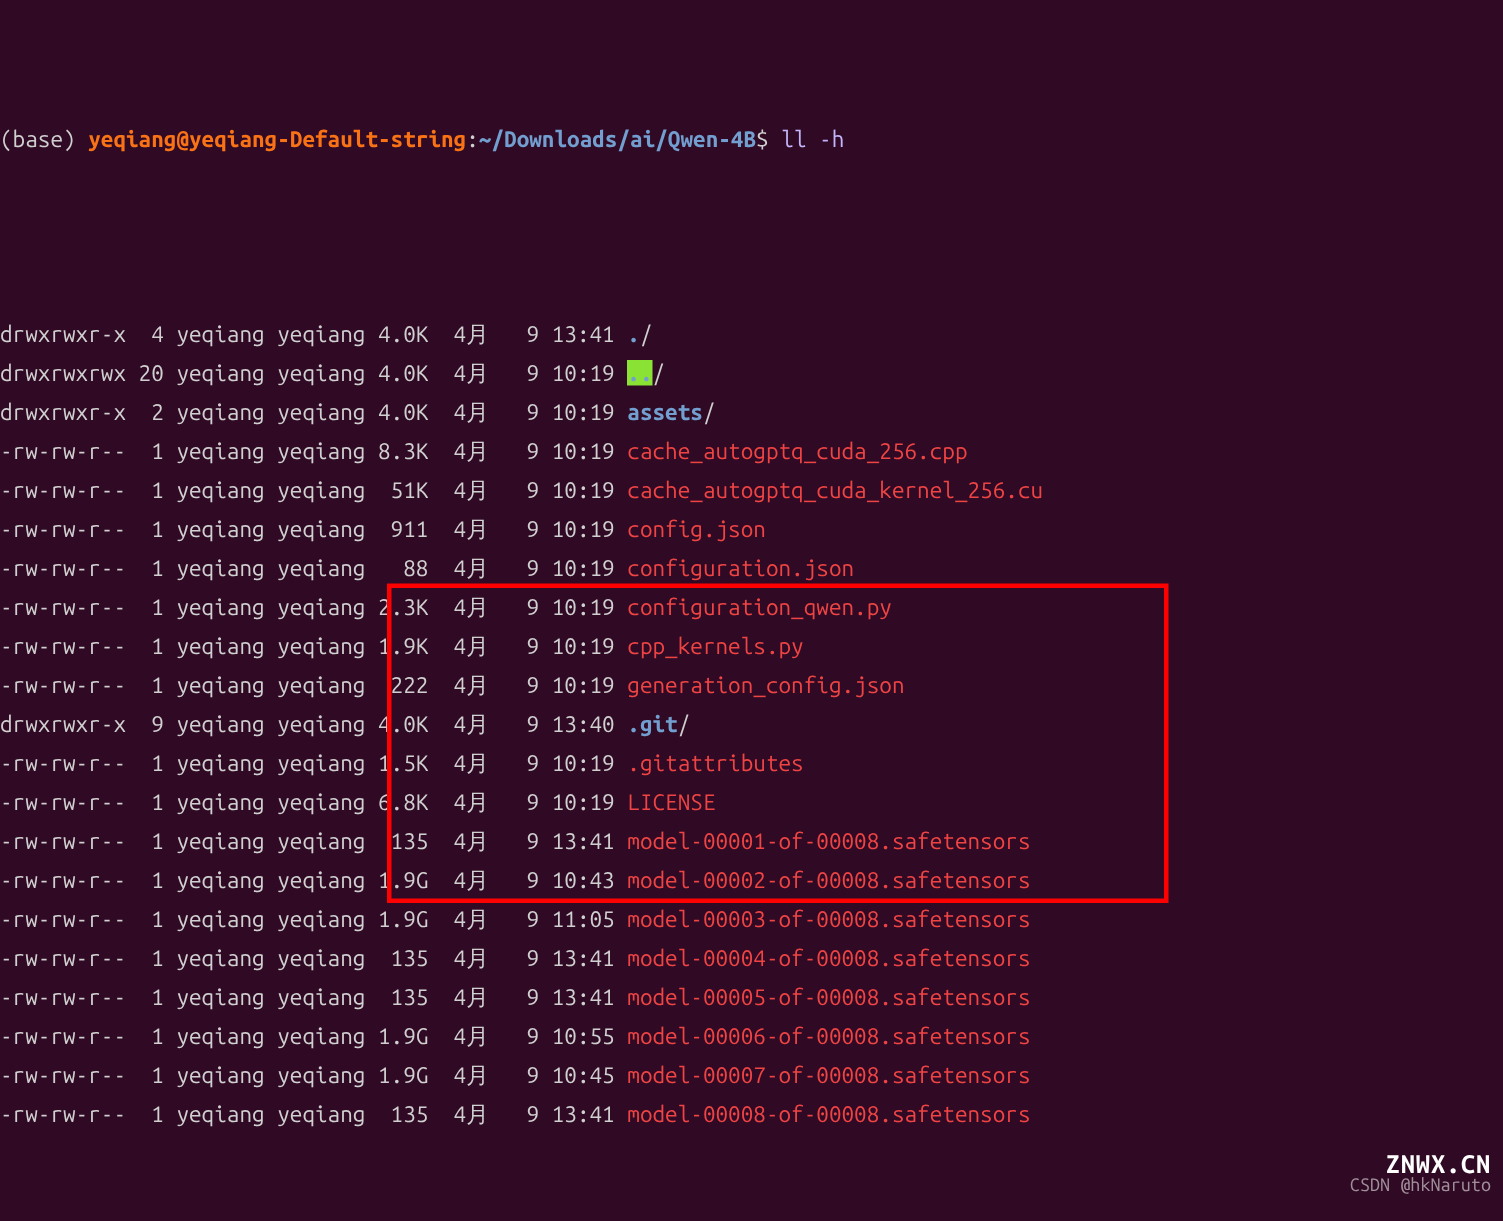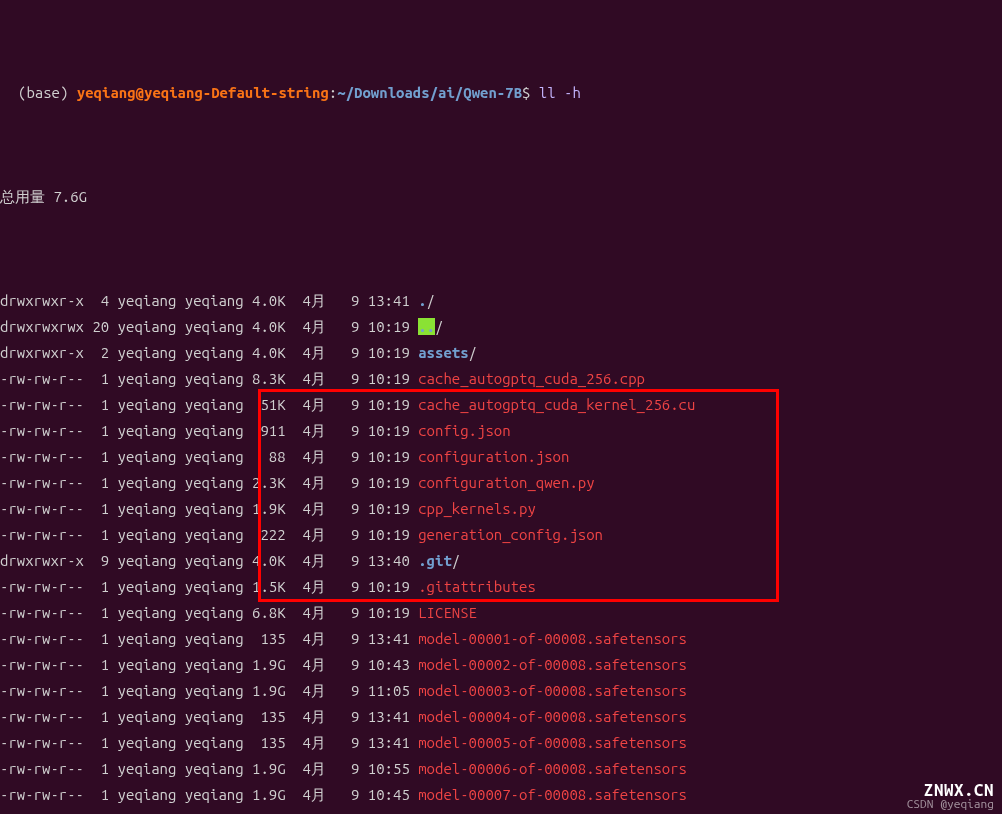--- a/index.html
+++ b/index.html
@@ -17,67 +17,66 @@
   }
   .terminal {
     padding: 2px 0 0 0;
     white-space: pre;
   }
   .row {
     white-space: pre;
     height: 26px;
     display: block;
   }
-  .prompt-env   { color: #d0d0d0; padding-left: 18px; }
+  .prompt-env   { color: #d0d0d0; }
   .prompt-user  { color: #f97316; font-weight: bold; }
   .prompt-colon { color: #d0d0d0; }
   .prompt-path  { color: #729fcf; font-weight: bold; }
   .prompt-dollar{ color: #d0d0d0; }
   .cmd-text     { color: #c4b5fd; }
 
   .dir-name     { color: #729fcf; font-weight: bold; }
   .dot-hi       { background: #8ae234; color: #729fcf; font-weight: bold; }
   .file-name    { color: #ef4444; }
 
   .highlight-box {
     position: absolute;
     border: 3px solid #ff0000;
     pointer-events: none;
     box-sizing: border-box;
   }
   .watermark {
     position: absolute;
     right: 8px;
-    bottom: 3px;
+    bottom: 16px;
     text-align: right;
     line-height: 14px;
     pointer-events: none;
   }
   .watermark .brand {
     color: #ffffff;
     font-weight: bold;
     font-size: 17px;
     letter-spacing: 0.5px;
   }
   .watermark .sub {
     color: rgba(255,255,255,0.55);
     font-size: 12px;
   }
 </style>
 </head>
 <body>
 
 <div class="terminal">
 
-  <span class="row"><span class="prompt-env">(base) </span><span class="prompt-user">yeqiang@yeqiang-Default-string</span><span class="prompt-colon">:</span><span class="prompt-path">~/Downloads/ai/Qwen-7B</span><span class="prompt-dollar">$ </span><span class="cmd-text">ll -h</span></span>
+  <span class="row"><span class="prompt-env">(base) </span><span class="prompt-user">yeqiang@yeqiang-Default-string</span><span class="prompt-colon">:</span><span class="prompt-path">~/Downloads/ai/Qwen-4B</span><span class="prompt-dollar">$ </span><span class="cmd-text">ll -h</span></span>
 
-  <span class="row">总用量 7.6G</span>
 
   <div id="listing"><span class="row"><span>drwxrwxr-x  4 yeqiang yeqiang 4.0K  4月   9 13:41 </span><span class="dir-name">.</span><span>/</span></span><span class="row"><span>drwxrwxrwx 20 yeqiang yeqiang 4.0K  4月   9 10:19 </span><span class="dot-hi">..</span><span>/</span></span><span class="row"><span>drwxrwxr-x  2 yeqiang yeqiang 4.0K  4月   9 10:19 </span><span class="dir-name">assets</span><span>/</span></span><span class="row"><span>-rw-rw-r--  1 yeqiang yeqiang 8.3K  4月   9 10:19 </span><span class="file-name">cache_autogptq_cuda_256.cpp</span></span><span class="row"><span>-rw-rw-r--  1 yeqiang yeqiang  51K  4月   9 10:19 </span><span class="file-name">cache_autogptq_cuda_kernel_256.cu</span></span><span class="row"><span>-rw-rw-r--  1 yeqiang yeqiang  911  4月   9 10:19 </span><span class="file-name">config.json</span></span><span class="row"><span>-rw-rw-r--  1 yeqiang yeqiang   88  4月   9 10:19 </span><span class="file-name">configuration.json</span></span><span class="row"><span>-rw-rw-r--  1 yeqiang yeqiang 2.3K  4月   9 10:19 </span><span class="file-name">configuration_qwen.py</span></span><span class="row"><span>-rw-rw-r--  1 yeqiang yeqiang 1.9K  4月   9 10:19 </span><span class="file-name">cpp_kernels.py</span></span><span class="row"><span>-rw-rw-r--  1 yeqiang yeqiang  222  4月   9 10:19 </span><span class="file-name">generation_config.json</span></span><span class="row"><span>drwxrwxr-x  9 yeqiang yeqiang 4.0K  4月   9 13:40 </span><span class="dir-name">.git</span><span>/</span></span><span class="row"><span>-rw-rw-r--  1 yeqiang yeqiang 1.5K  4月   9 10:19 </span><span class="file-name">.gitattributes</span></span><span class="row"><span>-rw-rw-r--  1 yeqiang yeqiang 6.8K  4月   9 10:19 </span><span class="file-name">LICENSE</span></span><span class="row"><span>-rw-rw-r--  1 yeqiang yeqiang  135  4月   9 13:41 </span><span class="file-name">model-00001-of-00008.safetensors</span></span><span class="row"><span>-rw-rw-r--  1 yeqiang yeqiang 1.9G  4月   9 10:43 </span><span class="file-name">model-00002-of-00008.safetensors</span></span><span class="row"><span>-rw-rw-r--  1 yeqiang yeqiang 1.9G  4月   9 11:05 </span><span class="file-name">model-00003-of-00008.safetensors</span></span><span class="row"><span>-rw-rw-r--  1 yeqiang yeqiang  135  4月   9 13:41 </span><span class="file-name">model-00004-of-00008.safetensors</span></span><span class="row"><span>-rw-rw-r--  1 yeqiang yeqiang  135  4月   9 13:41 </span><span class="file-name">model-00005-of-00008.safetensors</span></span><span class="row"><span>-rw-rw-r--  1 yeqiang yeqiang 1.9G  4月   9 10:55 </span><span class="file-name">model-00006-of-00008.safetensors</span></span><span class="row"><span>-rw-rw-r--  1 yeqiang yeqiang 1.9G  4月   9 10:45 </span><span class="file-name">model-00007-of-00008.safetensors</span></span><span class="row"><span>-rw-rw-r--  1 yeqiang yeqiang  135  4月   9 13:41 </span><span class="file-name">model-00008-of-00008.safetensors</span></span></div>
 
 </div>
 
 <div class="highlight-box" style="left: 258px; top: 389px; width: 521px; height: 213px;"></div>
 
 <div class="watermark">
   <div class="brand">ZNWX.CN</div>
-  <div class="sub">CSDN @yeqiang</div>
+  <div class="sub">CSDN @hkNaruto</div>
 </div>
 
 </body></html>

